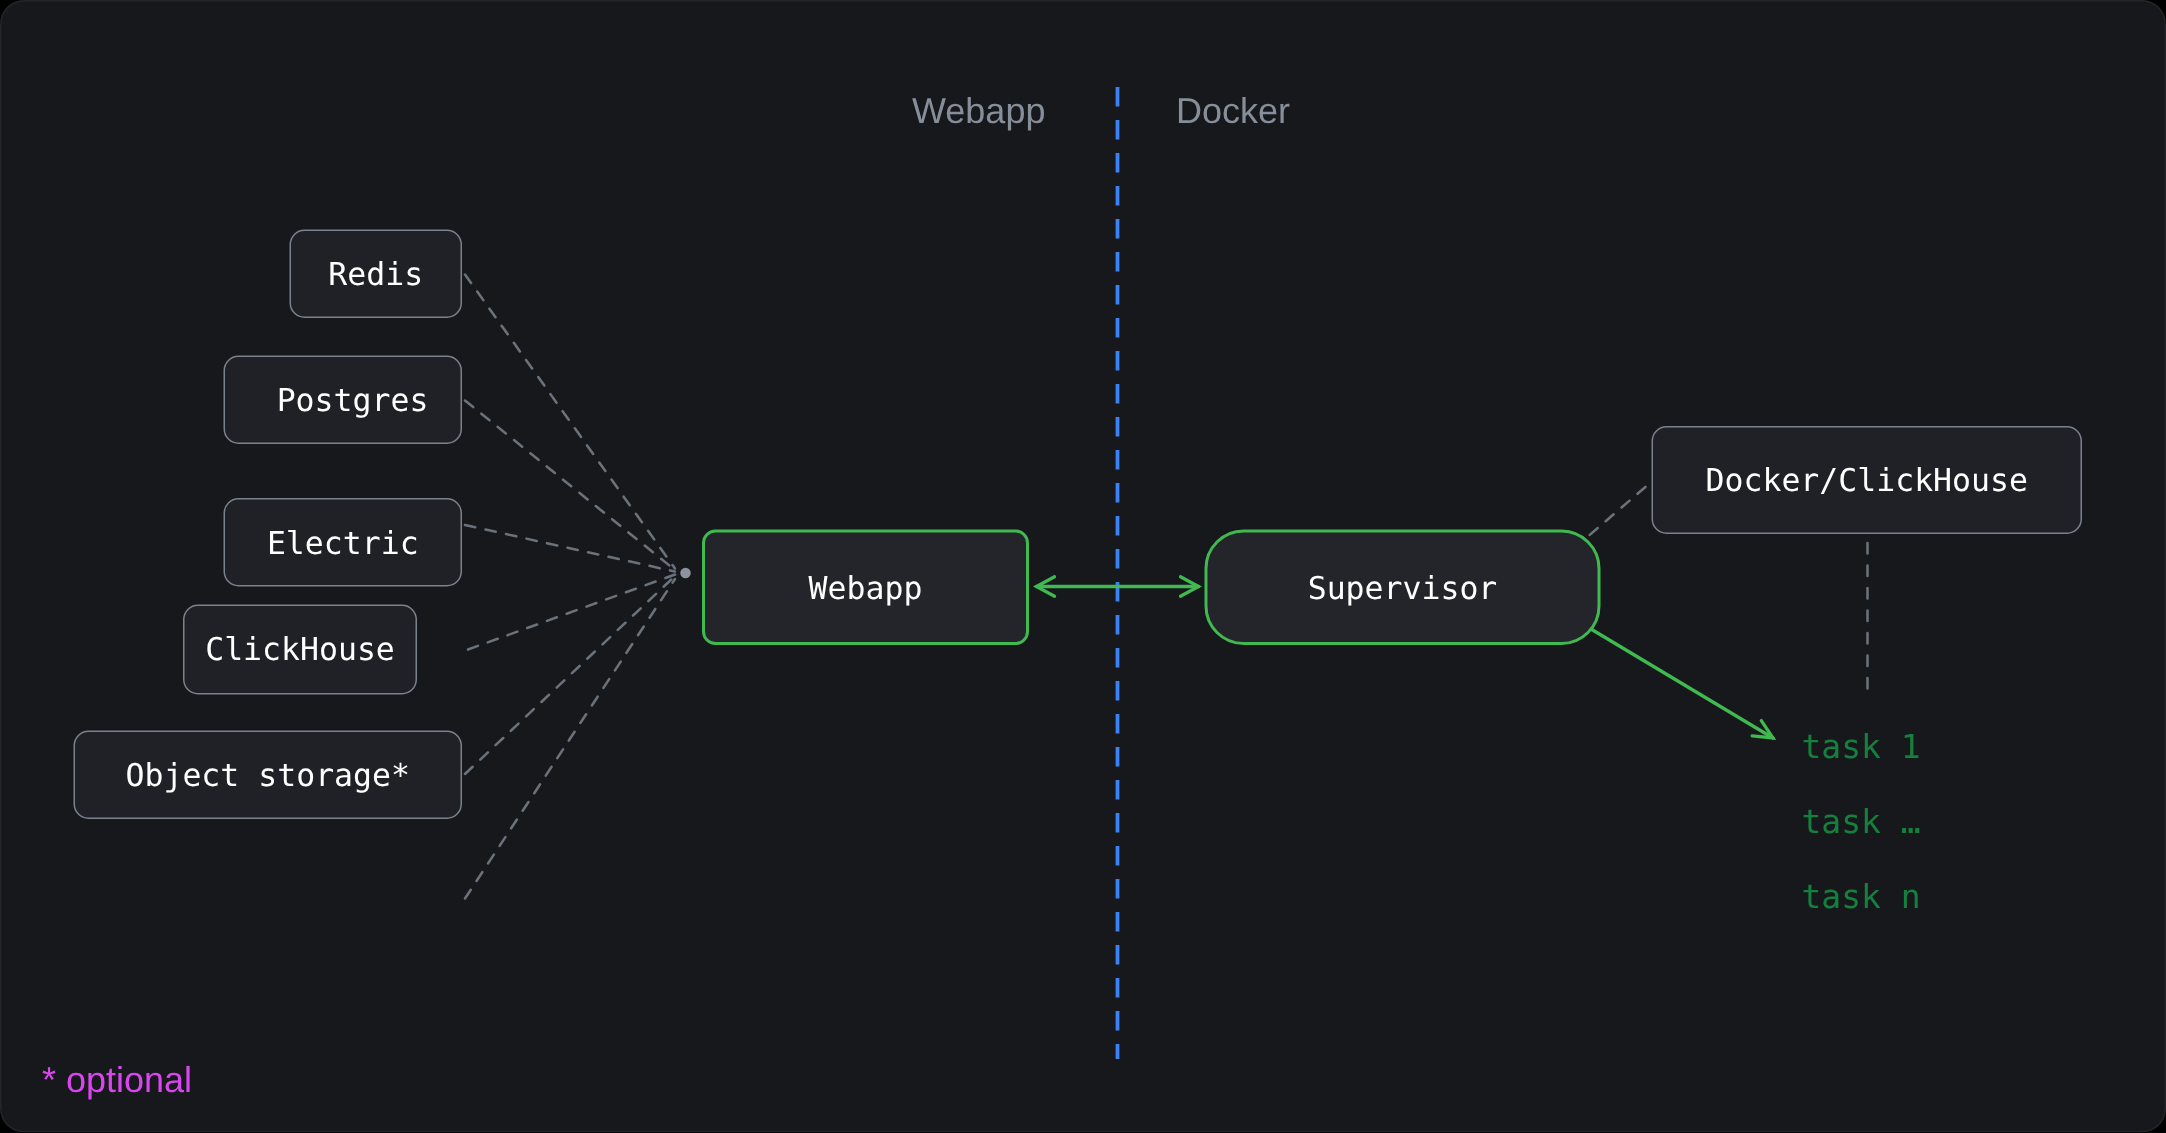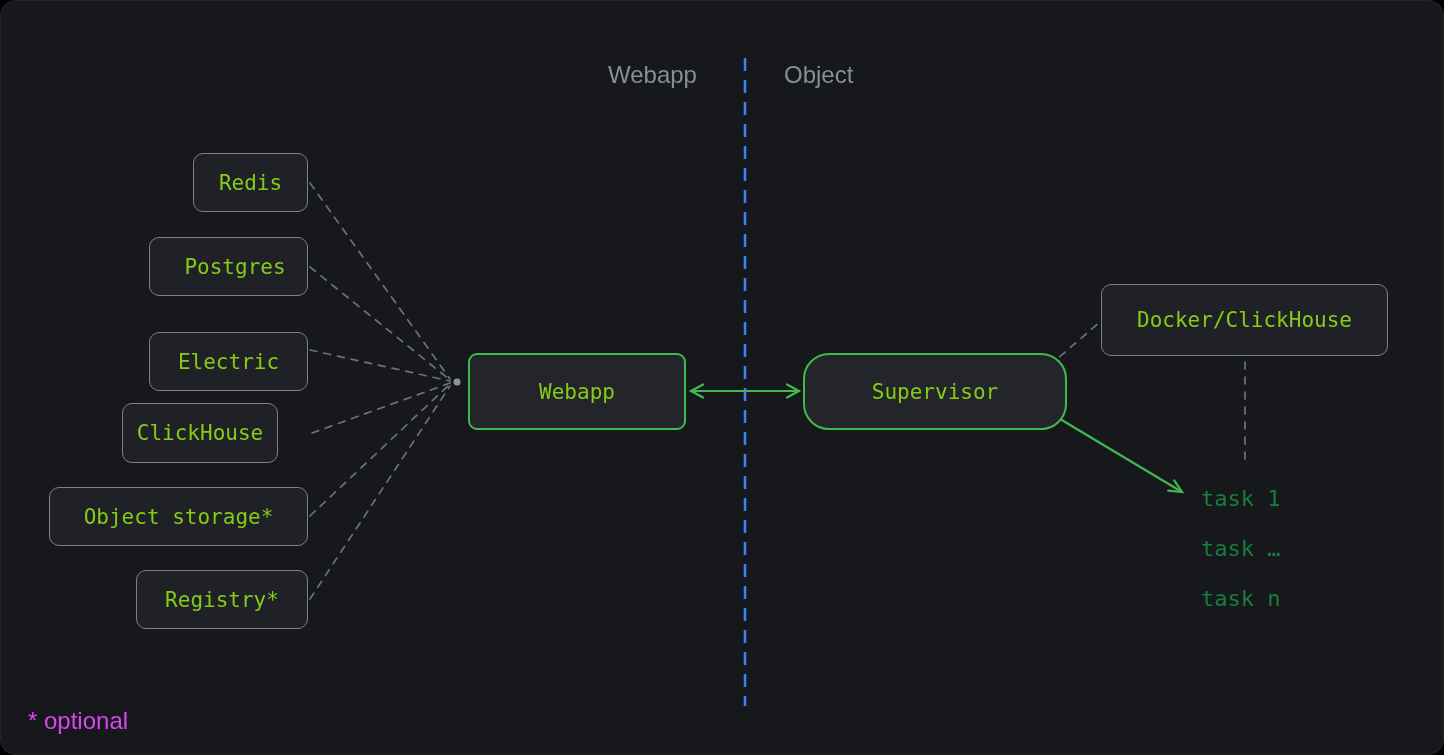--- a/index.html
+++ b/index.html
@@ -24,21 +24,21 @@
     width: 1444px; height: 755px;
     pointer-events: none;
   }
   .node {
     position: absolute;
     display: flex;
     align-items: center;
     justify-content: center;
     font-family: "DejaVu Sans Mono", "Liberation Mono", monospace;
     font-size: 21px;
-    color: #84cc16;
+    color: #ffffff;
     white-space: nowrap;
   }
   .dep-box, .runtime-box {
     background: #1f2126;
     border: 1.5px solid #7a828d;
     border-radius: 10px;
   }
   .main-box {
     background: #23252a;
     border: 2px solid #3fb950;
@@ -96,39 +96,36 @@
     <line x1="1245" y1="362" x2="1245" y2="467" stroke="#6a727c" stroke-width="1.7" stroke-dasharray="7 8" stroke-linecap="round"></line>
 
     <g stroke="#3fb950" stroke-width="2.2" stroke-linecap="round" fill="none">
       <line x1="1030" y1="401" x2="1182" y2="492"></line>
       <polyline points="1043.9,402.4 1030,401 1037.8,412.6"></polyline>
       <polyline points="1168.1,490.6 1182,492 1174.2,480.4"></polyline>
     </g>
   </svg>
 
   <div class="section-label" style="left:608px; top:61px;">Webapp</div>
-  <div class="section-label" style="left:784px; top:61px;">Object</div>
+  <div class="section-label" style="left:784px; top:61px;">Docker</div>
 
   <div class="node dep-box" style="left:193px; top:153px; width:115px; height:59px;">
     <span>Redis</span>
   </div>
   <div class="node dep-box" style="left:149px; top:237px; width:159px; height:59px;padding-left:13px;">
     <span>Postgres</span>
   </div>
   <div class="node dep-box" style="left:149px; top:332px; width:159px; height:59px;">
     <span>Electric</span>
   </div>
   <div class="node dep-box" style="left:122px; top:403px; width:156px; height:60px;">
     <span>ClickHouse</span>
   </div>
   <div class="node dep-box" style="left:49px; top:487px; width:259px; height:59px;">
     <span>Object storage*</span>
-  </div>
-  <div class="node dep-box" style="left:136px; top:570px; width:172px; height:59px;">
-    <span>Registry*</span>
   </div>
 
   <div class="node main-box" style="left:468px; top:353px; width:218px; height:77px;">
     <span>Webapp</span>
   </div>
   <div class="node main-box" style="left:803px; top:353px; width:264px; height:77px;border-radius:26px;">
     <span>Supervisor</span>
   </div>
   <div class="node runtime-box" style="left:1101px; top:284px; width:287px; height:72px;">
     <span>Docker/ClickHouse</span>

